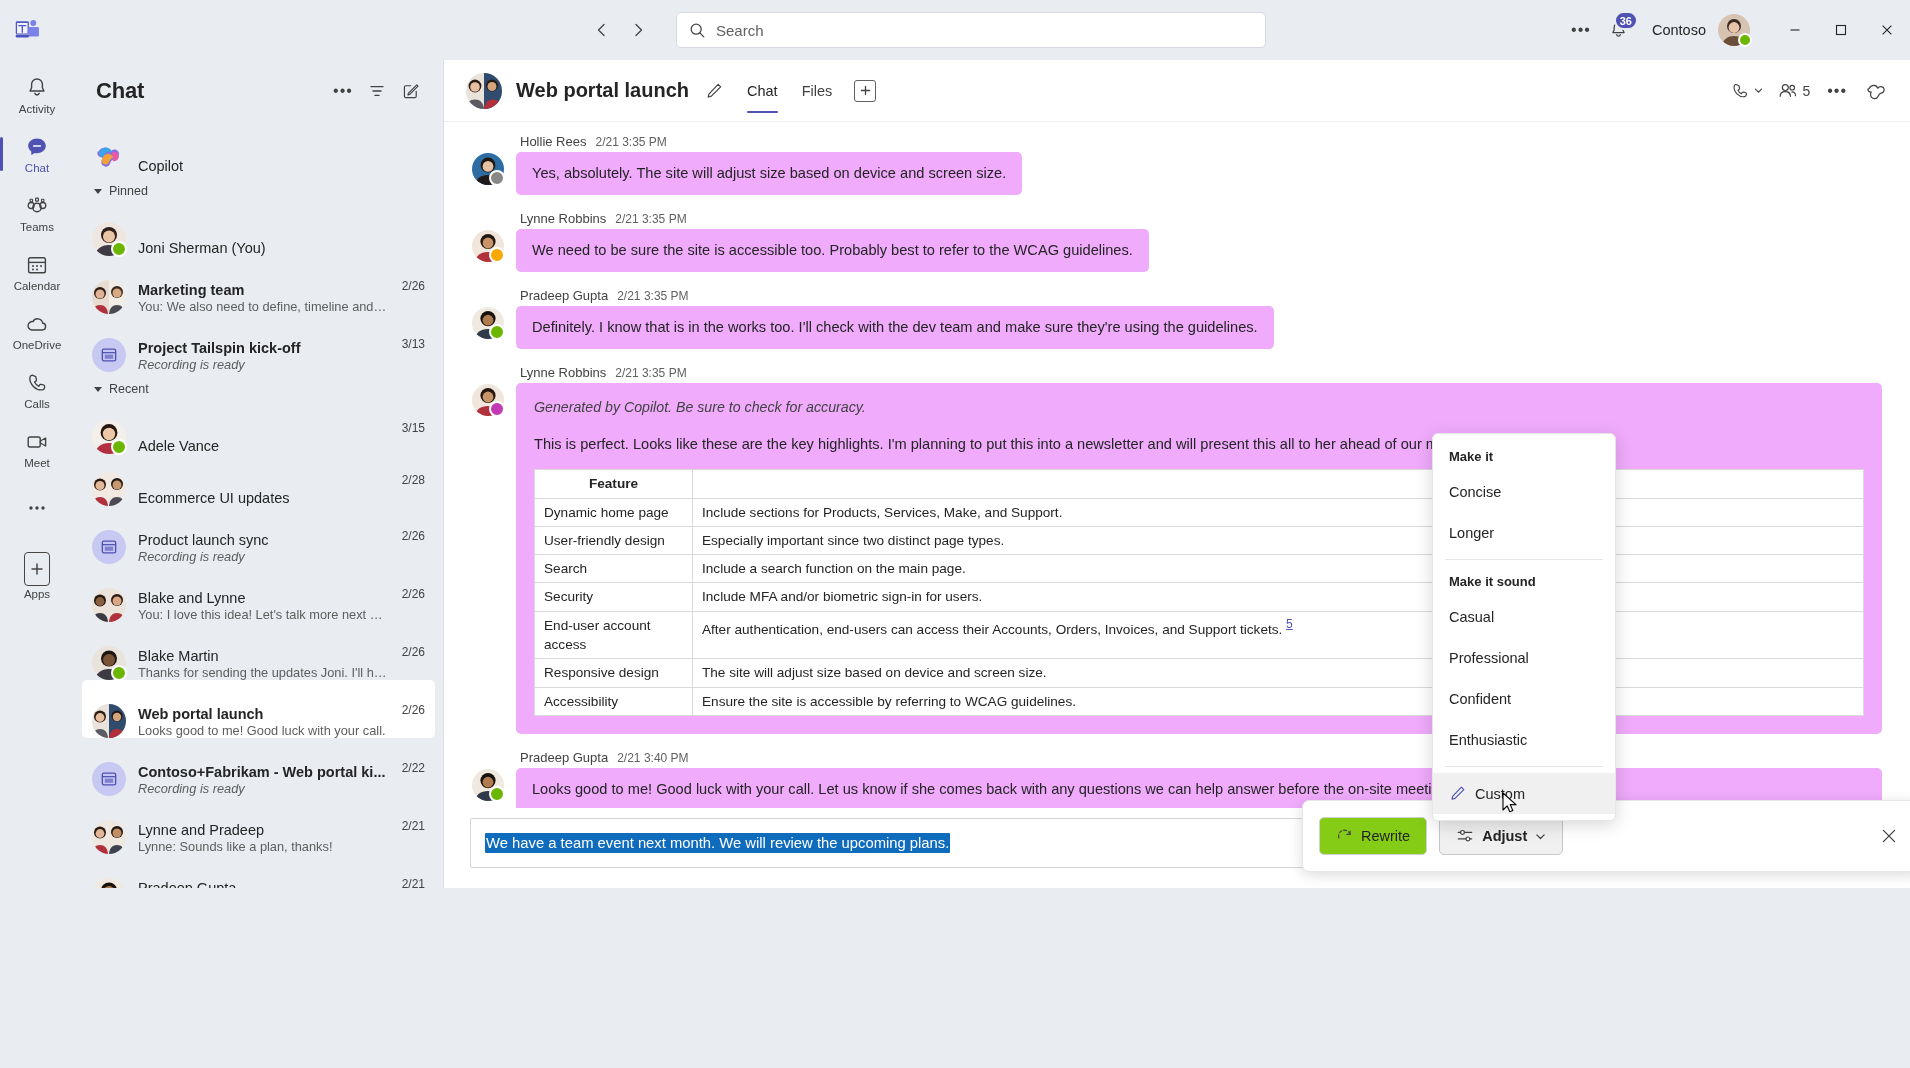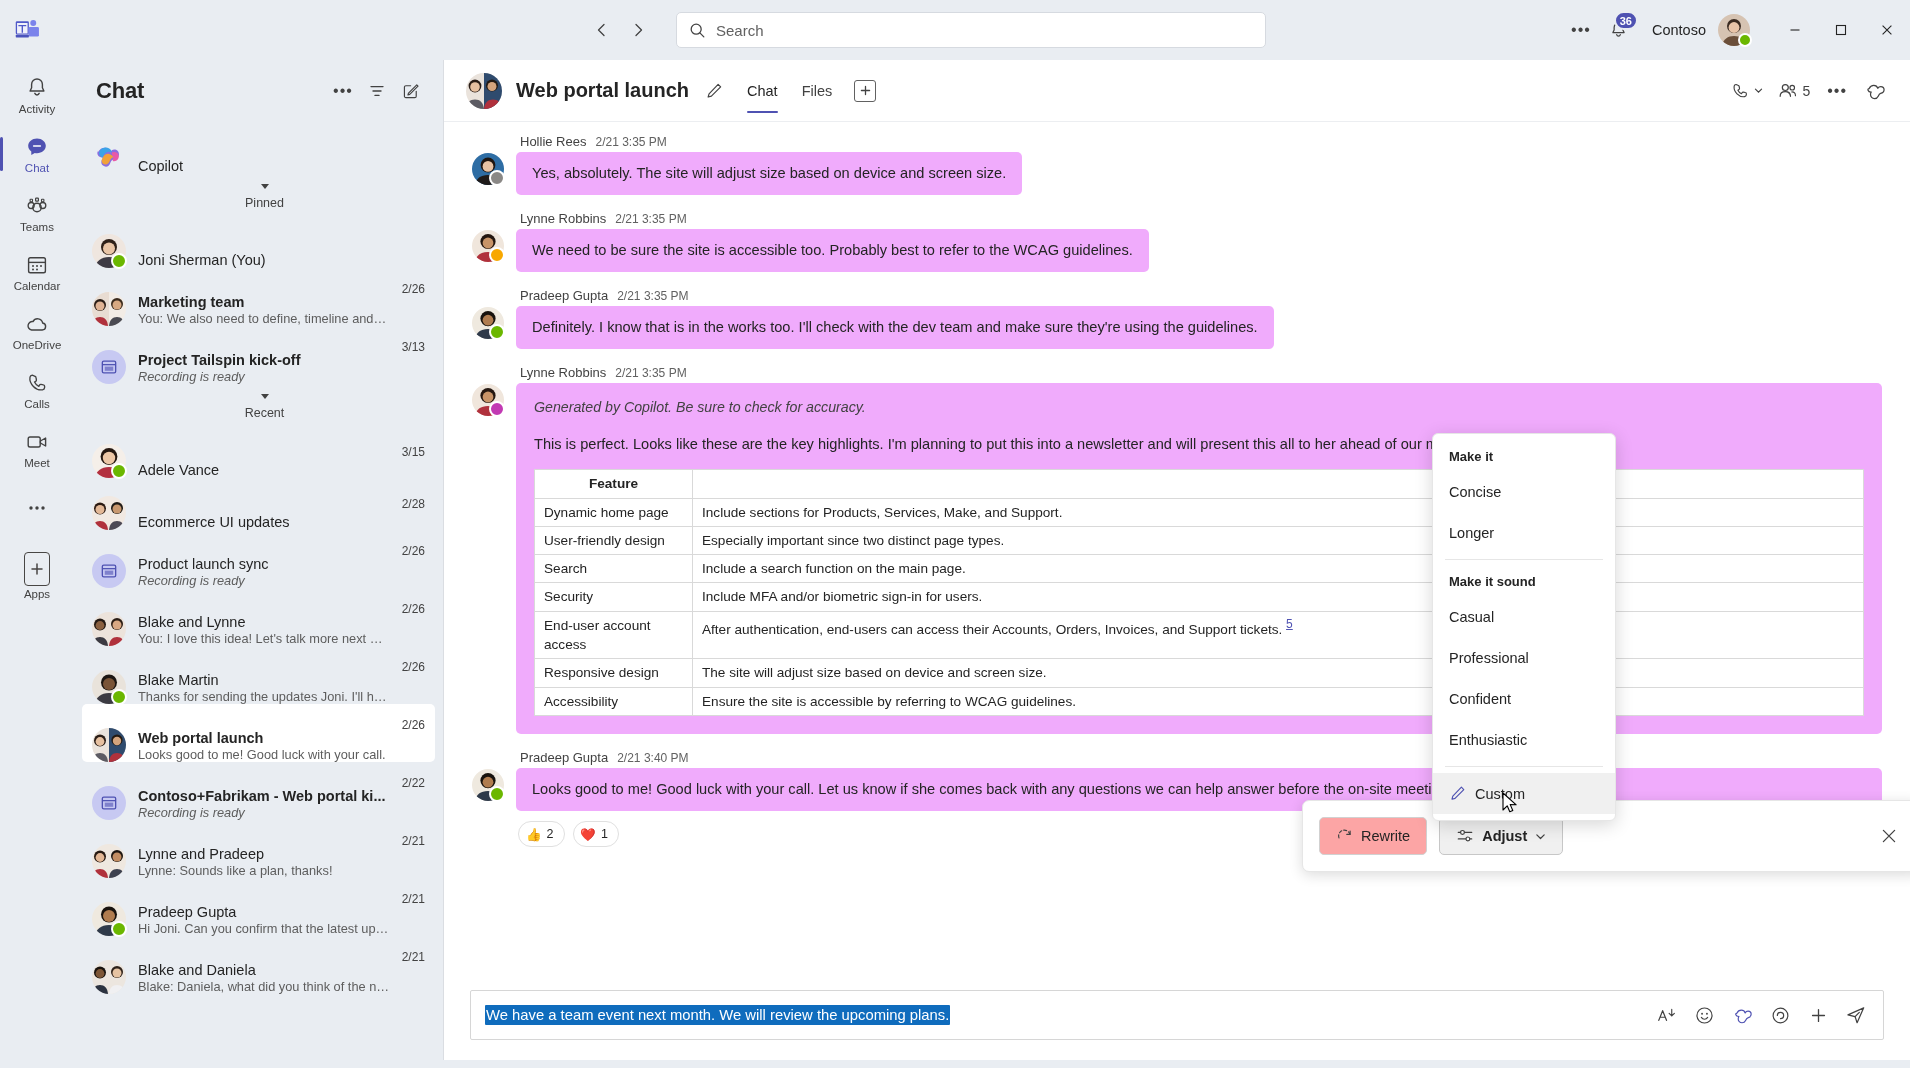--- a/index.html
+++ b/index.html
@@ -4,21 +4,21 @@
 <style>
   * { box-sizing: border-box; margin: 0; padding: 0; }
   html, body {
     width: 1910px; height: 1068px;
     font-family: "Liberation Sans", sans-serif;
     background: #e9edf2;
     overflow: hidden;
   }
   .app {
     position: relative;
-    width: 1910px; height: 1060px;
+    width: 1910px; height: 888px;
     background: #e9edf2;
     display: flex; flex-direction: column;
   }
 
   
   .titlebar {
     height: 60px; flex: 0 0 60px;
     display: flex; align-items: center;
     background: #e9edf2;
     position: relative;
@@ -136,24 +136,24 @@
   .cl-name {
     font-size: 14.5px; color: #242424; white-space: nowrap;
     overflow: hidden; text-overflow: ellipsis;
   }
   .cl-name.bold { font-weight: 700; }
   .cl-prev {
     font-size: 12.8px; color: #5d5d5d; white-space: nowrap;
     overflow: hidden; text-overflow: ellipsis; margin-top: 1px;
   }
   .cl-prev.ital { font-style: italic; }
-  .cl-date { font-size: 12px; color: #424242; flex: 0 0 auto; align-self: flex-start; margin-top: 14px; }
+  .cl-date { font-size: 12px; color: #424242; flex: 0 0 auto; align-self: flex-start; margin-top: 23px; }
   .cl-group {
     display: flex; align-items: center; gap: 7px;
-    padding: 10px 0 6px 12px; font-size: 12.5px; color: #424242; flex-direction: column;
+    padding: 10px 0 6px 12px; font-size: 12.5px; color: #424242;
   }
   .caret-d { width: 0;height: 0;border-left: 4.5px solid transparent;border-right: 4.5px solid transparent;border-top: 5px solid #424242; }
 
   
   .main {
     flex: 1; min-width: 0; background: #fff;
     display: flex; flex-direction: column;
     border-top-left-radius: 0; position: relative;
   }
   .chat-header {
@@ -233,21 +233,21 @@
   
   .rewritebar {
     position: absolute; left: 858px; top: 740px;
     width: 620px; height: 72px;
     background: #fff; border: 1px solid #e6e6e6; border-radius: 7px;
     box-shadow: 0 3px 14px rgba(0,0,0,0.14);
     display: flex; align-items: center; padding: 0 16px; gap: 12px;
     z-index: 30;
   }
   .rw-btn {
-    height: 38px; border: 1px solid #d1d1d1; border-radius: 5px; background: #fca5a5;
+    height: 38px; border: 1px solid #d1d1d1; border-radius: 5px; background: #84cc16;
     display: flex; align-items: center; gap: 8px; padding: 0 16px;
     font-size: 14.5px; color: #242424; cursor: pointer;
     font-family: "Liberation Sans", sans-serif;
   }
   .rw-btn.active { background: #f0f0f0; border-color: #c7c7c7; }
   .rw-close {
     margin-left: auto; width: 32px; height: 32px; border-radius: 4px;
     display: flex; align-items: center; justify-content: center;
     color: #424242; cursor: pointer; font-size: 17px;
   }

